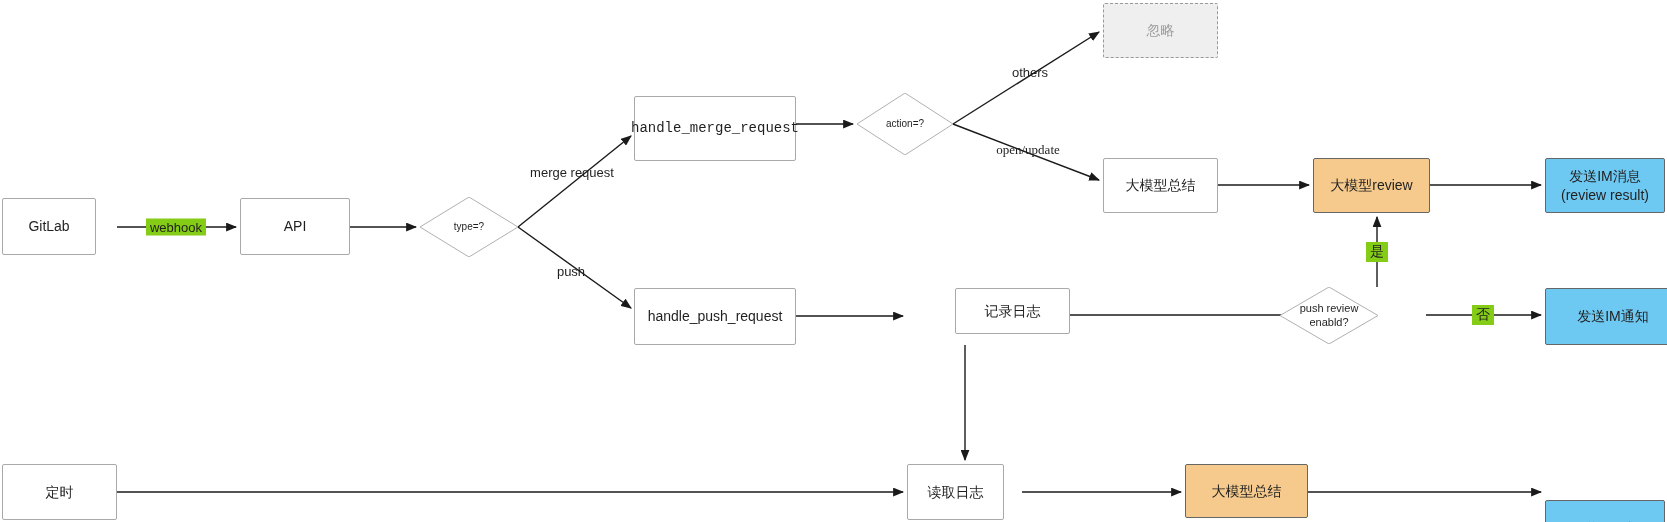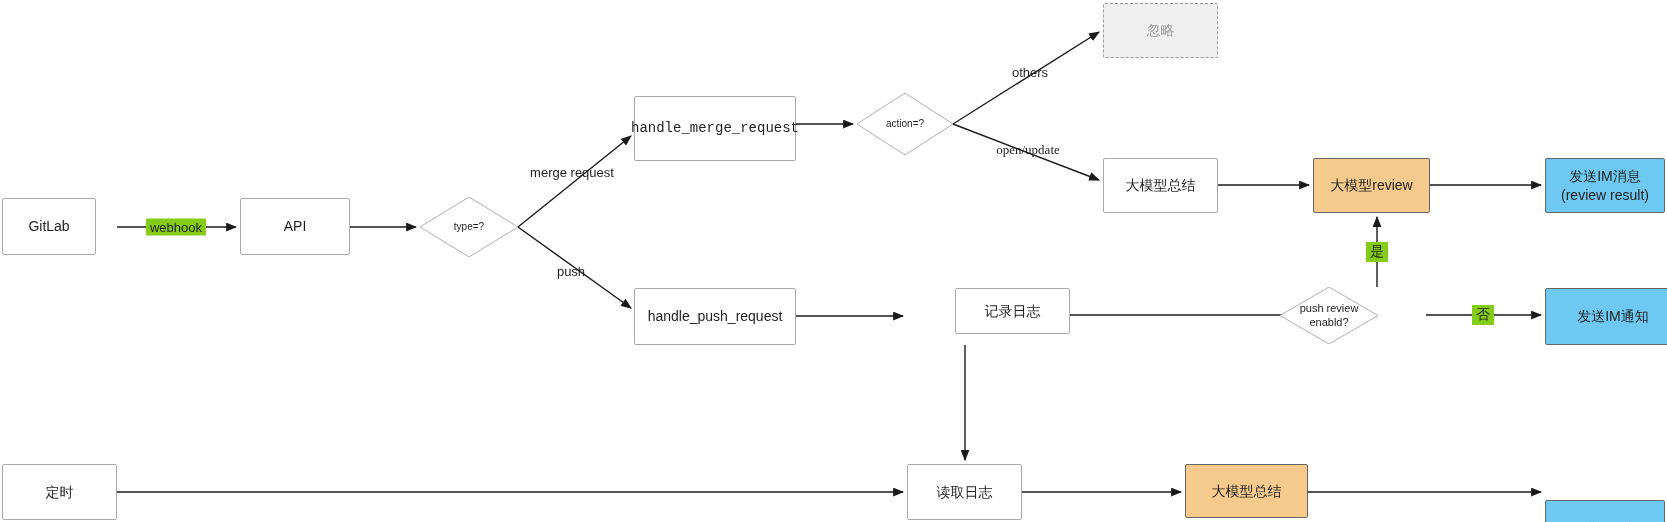--- a/index.html
+++ b/index.html
@@ -170,21 +170,21 @@
   </div>
 
   <div class="node blue" style="left:1545px;top:288px;width:136px;height:57px;">
     <span>发送IM通知</span>
   </div>
 
   <div class="node" style="left:2px;top:464px;width:115px;height:56px;">
     <span>定时</span>
   </div>
 
-  <div class="node" style="left:907px;top:464px;width:115px;height:56px;">
+  <div class="node" style="left:907px;top:464px;width:97px;height:56px;">
     <span>读取日志</span>
   </div>
 
   <div class="node orange" style="left:1185px;top:464px;width:123px;height:54px;">
     <span>大模型总结</span>
   </div>
 
   <div class="node blue" style="left:1545px;top:464px;width:120px;height:56px;margin-top:36px;">
     <span>发送IM日报</span>
   </div>

